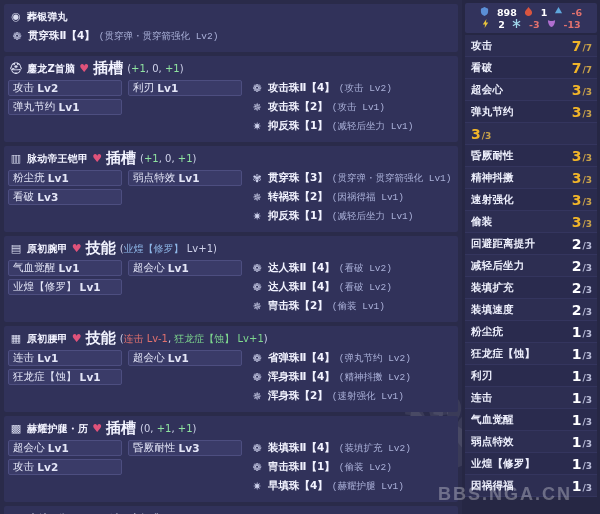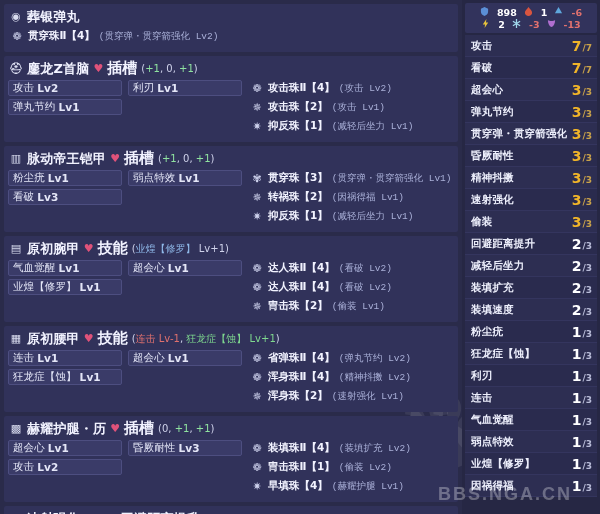--- a/index.html
+++ b/index.html
@@ -46,21 +46,21 @@
   .card-head{
     display:flex;align-items:center;gap:4px;
     height:17px;margin:1px 0 3px 1px;
     font-size:11px;font-weight:bold;white-space:nowrap;
   }
   .ico{
     width:14px;height:14px;flex:0 0 14px;
     display:inline-flex;align-items:center;justify-content:center;
     font-size:11px;line-height:1;color:#d9dcef;
   }
-  .piece-name{color:#f2f3ff;font-size:13px;letter-spacing:.2px;}
+  .piece-name{color:#f2f3ff;font-size:10px;letter-spacing:.2px;}
   .slot-marker{color:#e0527a;font-size:11px;line-height:1;}
   .slot-label{color:#f2f3ff;font-size:15px;}
   .slot-nums{color:#cfd2ea;font-size:10px;font-weight:normal;}
   .slot-nums .pos{color:#8fe3a0;}
   .slot-nums .zero{color:#cfd2ea;}
   .sk-red{color:#e0716e;}
   .sk-green{color:#7fd98f;}
   .sk-blue{color:#8fb8e8;}
 
   .card-body{display:flex;gap:0;}
@@ -434,21 +434,20 @@
           </div>
         </div>
         <div class="sk-row maxed">
           <div class="sk-name">弹丸节约</div>
           <div class="sk-lvl">
             <span class="sk-cur">3</span>
             <span class="sk-max">/3</span>
           </div>
         </div>
         <div class="sk-row maxed">
-          <div class="sk-name">贯穿弹・贯穿箭强化</div>
           <div class="sk-lvl">
             <span class="sk-cur">3</span>
             <span class="sk-max">/3</span>
           </div>
         </div>
         <div class="sk-row maxed">
           <div class="sk-name">昏厥耐性</div>
           <div class="sk-lvl">
             <span class="sk-cur">3</span>
             <span class="sk-max">/3</span>

